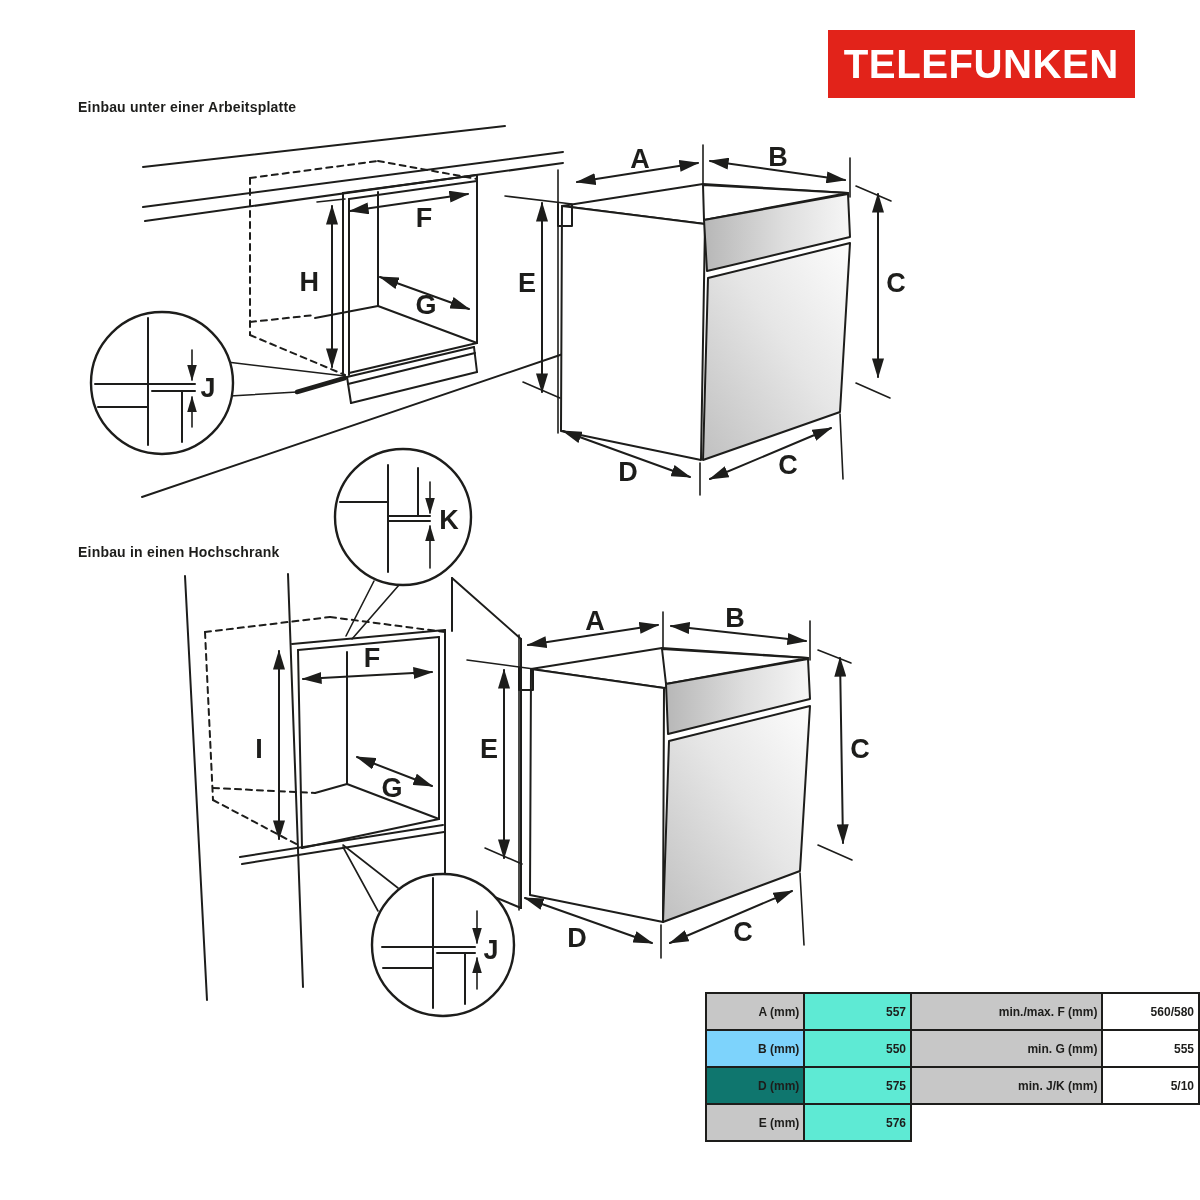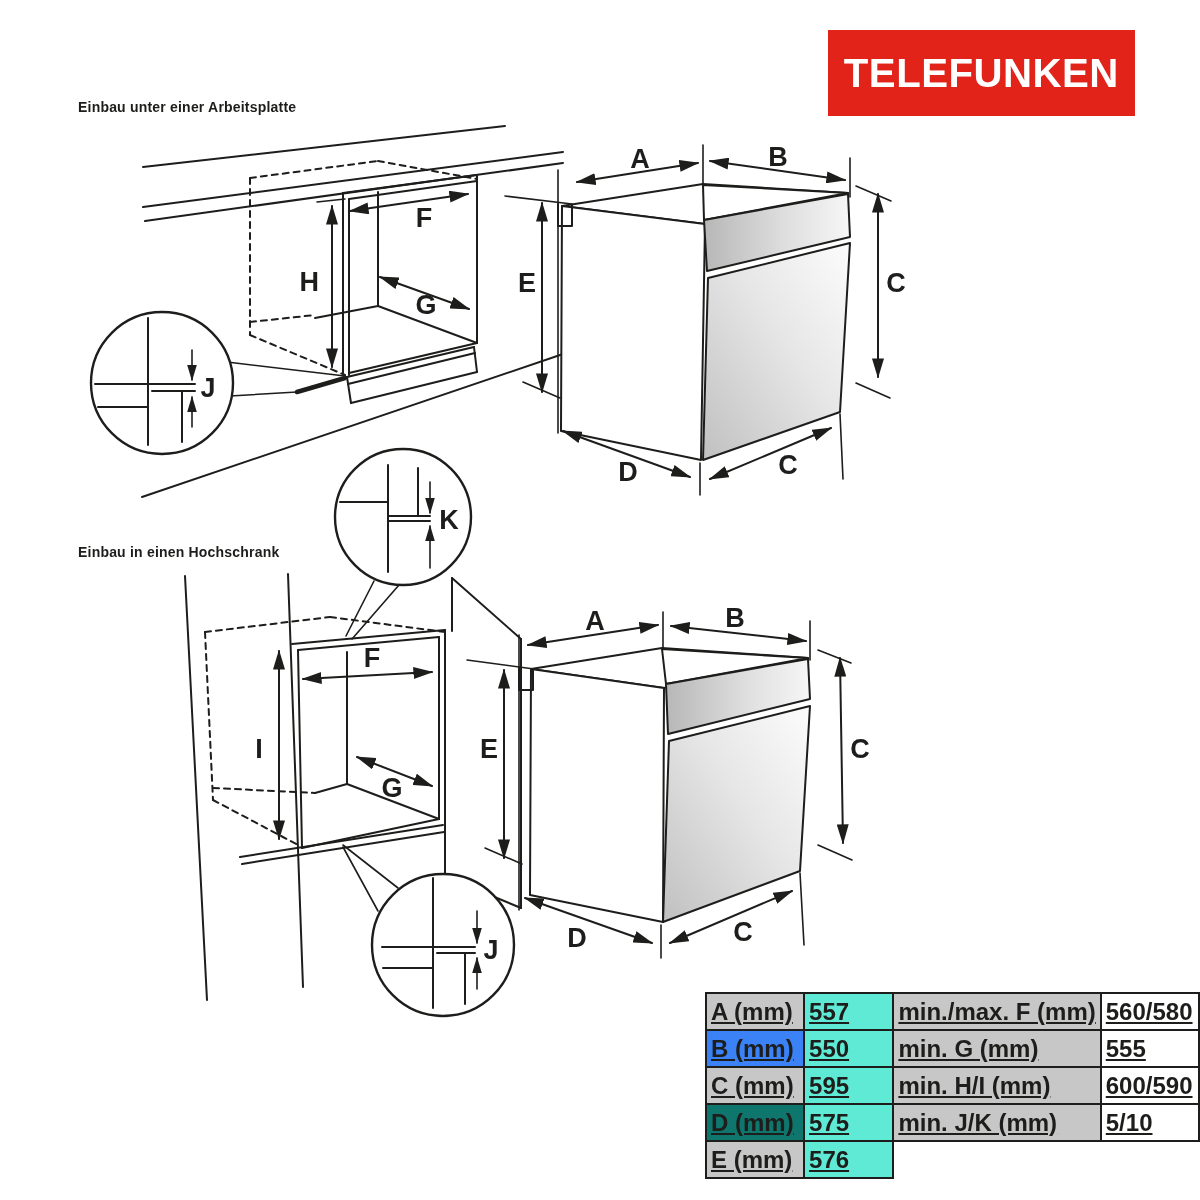--- a/index.html
+++ b/index.html
@@ -1,33 +1,33 @@
 <!DOCTYPE html>
 <html><head>
 <meta charset="utf-8">
 <style>
   html,body{margin:0;padding:0;background:#ffffff;}
   body{width:1200px;height:1200px;position:relative;font-family:"Liberation Sans",sans-serif;color:#1d1d1b;overflow:hidden;}
   .heading{position:absolute;font-size:14px;font-weight:bold;letter-spacing:.2px;white-space:nowrap;}
   #heading1{left:78px;top:99px;}
   #heading2{left:78px;top:544px;}
-  #logo{position:absolute;left:828px;top:30px;width:307px;height:86px;display:flex;align-items:center;justify-content:center;}
+  #logo{position:absolute;left:828px;top:30px;width:307px;height:68px;display:flex;align-items:center;justify-content:center;}
   #logo .logo-text{font-weight:800;font-size:41px;letter-spacing:0.5px;transform:scaleX(.98);white-space:nowrap;}
   #diagram-svg{position:absolute;left:0;top:0;}
   svg text{font-family:"Liberation Sans",sans-serif;font-weight:bold;font-size:27px;fill:#1d1d1b;}
   .ln{fill:none;stroke:#1d1d1b;stroke-width:2;stroke-linecap:round;stroke-linejoin:round;}
   .thin{stroke-width:1.6;}
   .thk{stroke-width:4.5;}
   .dash{stroke-dasharray:6 5;}
   .dim{marker-start:url(#ah);marker-end:url(#ah);}
   .dime{marker-end:url(#ah);}
   .face{fill:#ffffff;stroke:#1d1d1b;stroke-width:2;stroke-linejoin:round;}
   .circ{fill:#ffffff;stroke:#1d1d1b;stroke-width:2.4;}
   #dim-table{position:absolute;left:705px;top:992px;border-collapse:collapse;table-layout:fixed;}
-  #dim-table td{border:2px solid #1d1d1b;height:35px;text-align:left;vertical-align:middle;font-size:24px;font-weight:bold;padding:0 4px;white-space:nowrap;text-decoration:underline;}
+  #dim-table td{border:2px solid #1d1d1b;height:35px;text-align:right;vertical-align:middle;font-size:12px;font-weight:bold;padding:0 4px;white-space:nowrap;}
   #dim-table td.hdr{width:91px;}
   #dim-table td.val{width:101px;background:#5eead4;}
   #dim-table td.hdr2{width:186px;}
   #dim-table td.val2{width:89px;background:#ffffff;}
   #dim-table td.empty{border:none;border-left:2px solid #1d1d1b;background:#ffffff;}
 </style>
 </head>
 <body>
 
 <div id="heading1" class="heading">Einbau unter einer Arbeitsplatte</div>
@@ -245,30 +245,24 @@
 
 <table id="dim-table">
   <tbody>
     <tr>
       <td class="hdr" style="background: rgb(199, 199, 199);">A (mm)</td>
       <td class="val">557</td>
       <td class="hdr2" style="background: rgb(199, 199, 199);">min./max. F (mm)</td>
       <td class="val2">560/580</td>
     </tr>
     <tr>
-      <td class="hdr" style="background: #3b82f6;">B (mm)</td>
+      <td class="hdr" style="background: #7dd3fc;">B (mm)</td>
       <td class="val">550</td>
       <td class="hdr2" style="background: rgb(199, 199, 199); margin-top: 24px;">min. G (mm)</td>
       <td class="val2">555</td>
-    </tr>
-    <tr>
-      <td class="hdr" style="background: rgb(199, 199, 199);">C (mm)</td>
-      <td class="val">595</td>
-      <td class="hdr2" style="background: rgb(199, 199, 199);">min. H/I (mm)</td>
-      <td class="val2">600/590</td>
     </tr>
     <tr>
       <td class="hdr" style="background: #0f766e;">D (mm)</td>
       <td class="val">575</td>
       <td class="hdr2" style="background: rgb(199, 199, 199); margin-top: 31px;">min. J/K (mm)</td>
       <td class="val2">5/10</td>
     </tr>
     <tr>
       <td class="hdr" style="background: rgb(199, 199, 199);">E (mm)</td>
       <td class="val">576</td>

